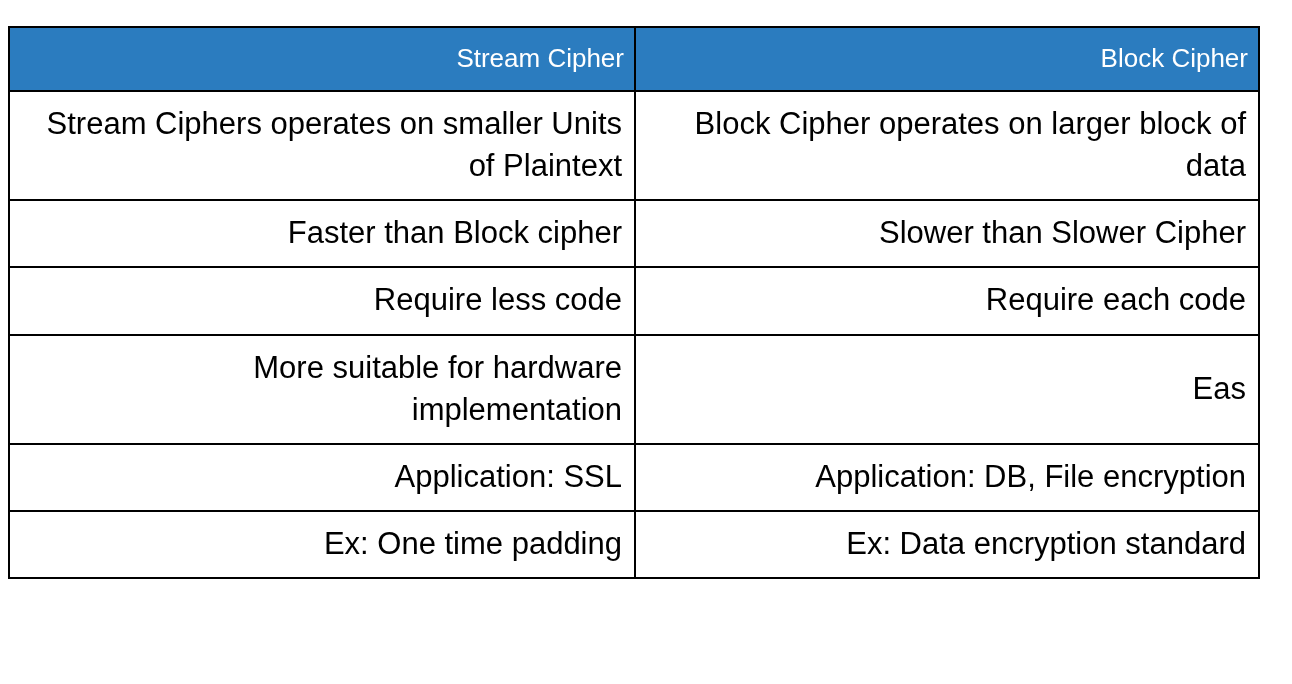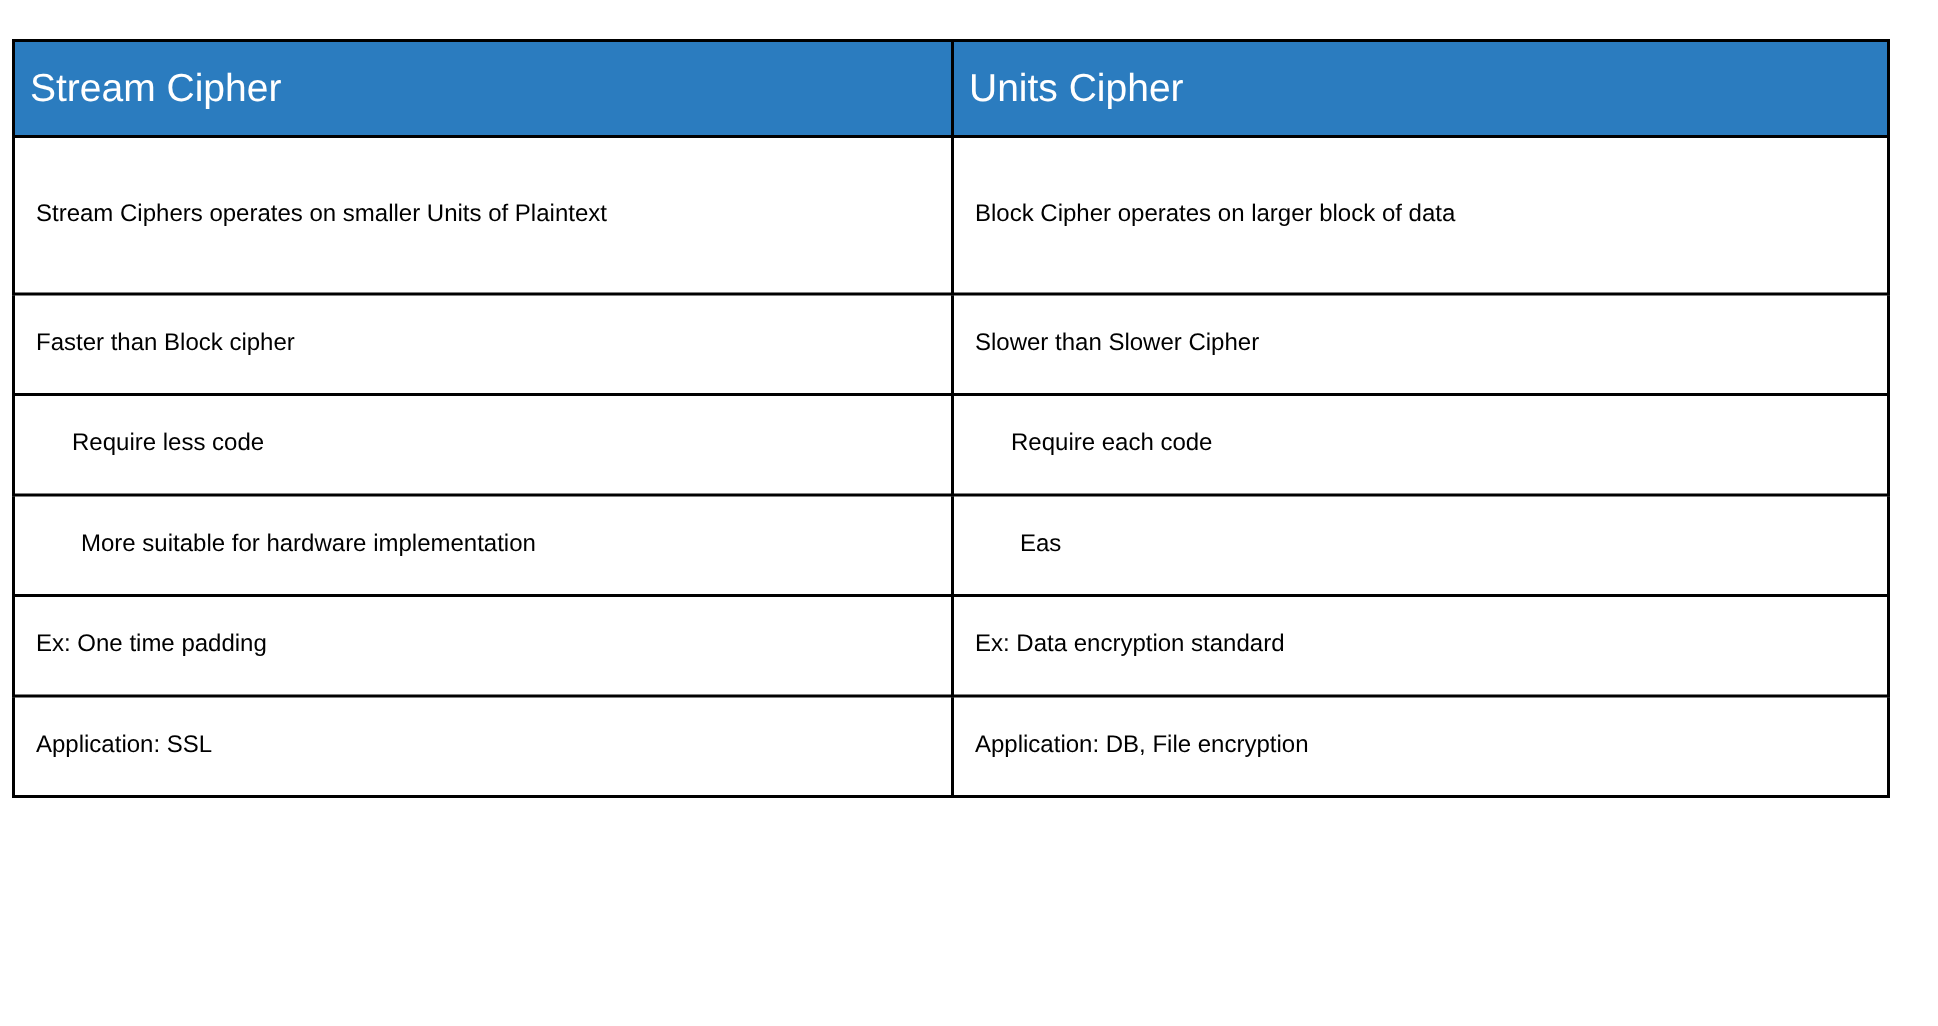--- a/index.html
+++ b/index.html
@@ -40,34 +40,34 @@
   .comparison-table td {
     border: 2px solid #000000;
     vertical-align: middle;
     padding: 0;
   }
 
   
   .comparison-table thead th {
     background: #2b7cbf;
     color: #ffffff;
-    text-align: left;
+    text-align: right;
     font-weight: normal;
     font-size: 26px;
     line-height: 1.2;
     height: 62px;
     padding: 0 10px;
   }
 
   
   .comparison-table tbody td {
     color: #000000;
-    font-size: 16px;
+    font-size: 31px;
     line-height: 1.36;
-    text-align: left;
+    text-align: right;
     padding: 11px 12px 12px 14px;
   }
 
   .cell-text {
     display: block;
   }
 
   
   tr[data-row="0"] td { height: 80px; }
   tr[data-row="1"] td { height: 42px; margin-top: 19px; }
@@ -84,21 +84,21 @@
 
   <table class="comparison-table">
     <colgroup>
       <col class="col-left">
       <col class="col-right">
     </colgroup>
 
     <thead>
       <tr>
         <th>Stream Cipher</th>
-        <th>Units Cipher</th>
+        <th>Block Cipher</th>
       </tr>
     </thead>
 
     <tbody>
 
       <tr data-row="0">
         <td>
           <span class="cell-text">Stream Ciphers operates on smaller Units of Plaintext</span>
         </td>
         <td>
@@ -127,34 +127,34 @@
 
       <tr data-row="4">
         <td>
           <span class="cell-text">More suitable for hardware implementation</span>
         </td>
         <td>
           <span class="cell-text">Eas</span>
         </td>
       </tr>
 
+      <tr data-row="6">
+        <td>
+          <span class="cell-text">Application: SSL</span>
+        </td>
+        <td>
+          <span class="cell-text">Application: DB, File encryption</span>
+        </td>
+      </tr>
+
       <tr data-row="5">
         <td>
           <span class="cell-text">Ex: One time padding</span>
         </td>
         <td>
           <span class="cell-text">Ex: Data encryption standard</span>
         </td>
       </tr>
 
-      <tr data-row="6">
-        <td>
-          <span class="cell-text">Application: SSL</span>
-        </td>
-        <td>
-          <span class="cell-text">Application: DB, File encryption</span>
-        </td>
-      </tr>
-
     </tbody>
   </table>
 
 </div>
 
 </body></html>

